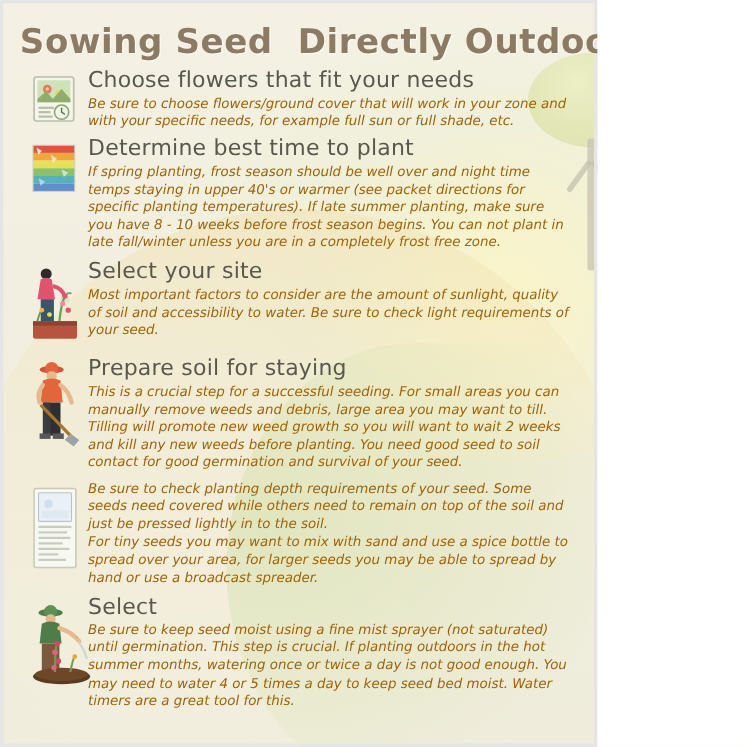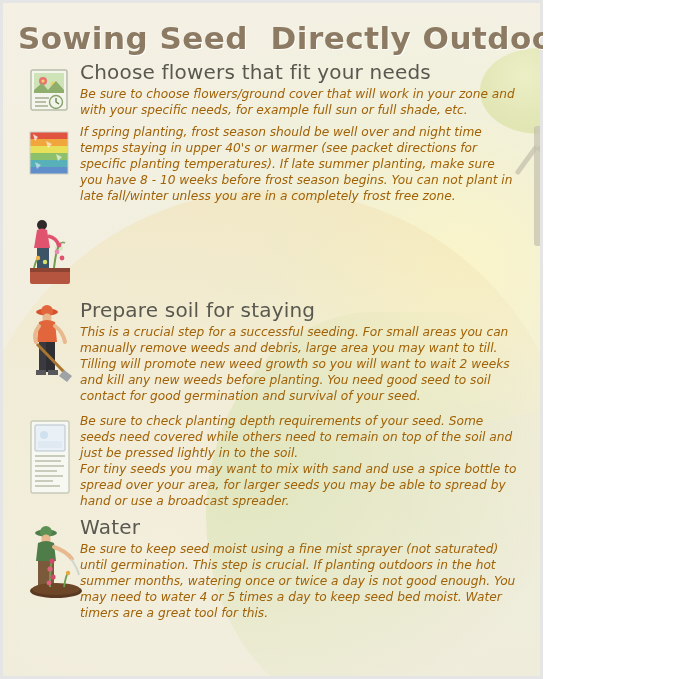--- a/index.html
+++ b/index.html
@@ -112,20 +112,21 @@
     letter-spacing: 0.5px;
     color: #8c7a63;
     text-shadow: 1px 1px 0 rgba(255,255,255,0.85);
     margin: 4px 0 6px 0;
     white-space: pre;
   }
   .step {
     display: flex;
     align-items: flex-start;
     margin-bottom: 2px;
+    justify-content: center;
   }
   .icon-cell {
     width: 62px;
     min-width: 62px;
     display: flex;
     justify-content: center;
     padding-top: 4px;
   }
   .text-cell {
     flex: 1;
@@ -227,20 +228,21 @@
             <rect x="4" y="39" width="38" height="7" fill="#5f8ecb"></rect>
             <path d="M7 6 L12 9 L9 13 Z" fill="#fff" opacity=".75"></path>
             <path d="M20 13 L26 16 L22 20 Z" fill="#fff" opacity=".6"></path>
             <path d="M30 26 L36 29 L32 33 Z" fill="#fff" opacity=".6"></path>
             <path d="M9 34 L15 37 L11 41 Z" fill="#fff" opacity=".5"></path>
             <rect x="4" y="4" width="38" height="42" fill="none" stroke="#cfd2c4" stroke-width="1"></rect>
           </svg>
         </span>
       </div>
       <div class="text-cell">
+        <div class="step-title">Determine best time to plant</div>
         <div class="step-body">If spring planting, frost season should be well over and  night time temps staying in upper 40's or warmer (see packet directions for specific planting temperatures). If late summer planting, make sure you have 8 - 10 weeks before frost season begins. You can not plant in late fall/winter unless you are in a completely frost free zone.</div>
       </div>
     </div>
 
     <div class="step" style="margin-top:8px;">
       <div class="icon-cell">
         <span class="ic" style="height:74px;">
           <svg width="46" height="74" viewBox="0 0 46 74">
             <circle cx="16" cy="9" r="5" fill="#2e2b2a"></circle>
             <path d="M11 14 q5 -3 10 0 l3 18 h-16 z" fill="#e0536f"></path>
@@ -252,20 +254,24 @@
             <rect x="4" y="52" width="40" height="4" fill="#8d4331"></rect>
             <path d="M28 52 q2 -18 5 -22" stroke="#6f9e4e" stroke-width="2" fill="none"></path>
             <circle cx="33" cy="29" r="2.4" fill="#e0536f"></circle>
             <circle cx="31" cy="36" r="2.4" fill="#e88bb0"></circle>
             <circle cx="36" cy="42" r="2.4" fill="#e0536f"></circle>
             <path d="M8 52 q2 -8 4 -10" stroke="#6f9e4e" stroke-width="1.8" fill="none"></path>
             <circle cx="12" cy="42" r="2.2" fill="#f0b44e"></circle>
             <circle cx="19" cy="46" r="2.2" fill="#d8e06a"></circle>
           </svg>
         </span>
+      </div>
+      <div class="text-cell">
+        <div class="step-title">Select your site</div>
+        <div class="step-body">Most important factors to consider are the amount of sunlight, quality of soil and accessibility to water. Be sure to check light  requirements of your seed.</div>
       </div>
     </div>
 
     <div class="step" style="margin-top:10px;">
       <div class="icon-cell">
         <span class="ic" style="height:86px;">
           <svg width="48" height="86" viewBox="0 0 48 86">
             <ellipse cx="21" cy="8" rx="11" ry="3.5" fill="#d4522f"></ellipse>
             <circle cx="21" cy="7" r="6" fill="#e2663c"></circle>
             <circle cx="21" cy="14" r="4.6" fill="#e8b98f"></circle>
@@ -328,21 +334,21 @@
             <circle cx="26" cy="40" r="2.6" fill="#d0486a"></circle>
             <circle cx="24" cy="48" r="2.6" fill="#e0607f"></circle>
             <circle cx="27" cy="56" r="2.6" fill="#d0486a"></circle>
             <circle cx="23" cy="62" r="2.4" fill="#e0607f"></circle>
             <path d="M38 66 q2 -12 4 -14" stroke="#6f9e4e" stroke-width="1.8" fill="none"></path>
             <circle cx="42" cy="52" r="2.2" fill="#e8a83c"></circle>
           </svg>
         </span>
       </div>
       <div class="text-cell">
-        <div class="step-title">Water</div>
+        <div class="step-title">Select</div>
         <div class="step-body">Be sure to keep seed moist using a fine mist sprayer (not saturated) until germination. This step is crucial. If planting outdoors in the hot summer months, watering once  or twice a day is not good enough. You may need to water 4 or 5 times a day to keep seed bed moist. Water timers are a great tool for this.</div>
       </div>
     </div>
 
   </div>
 
   <div class="frame"></div>
 </div>
 
 </body></html>

